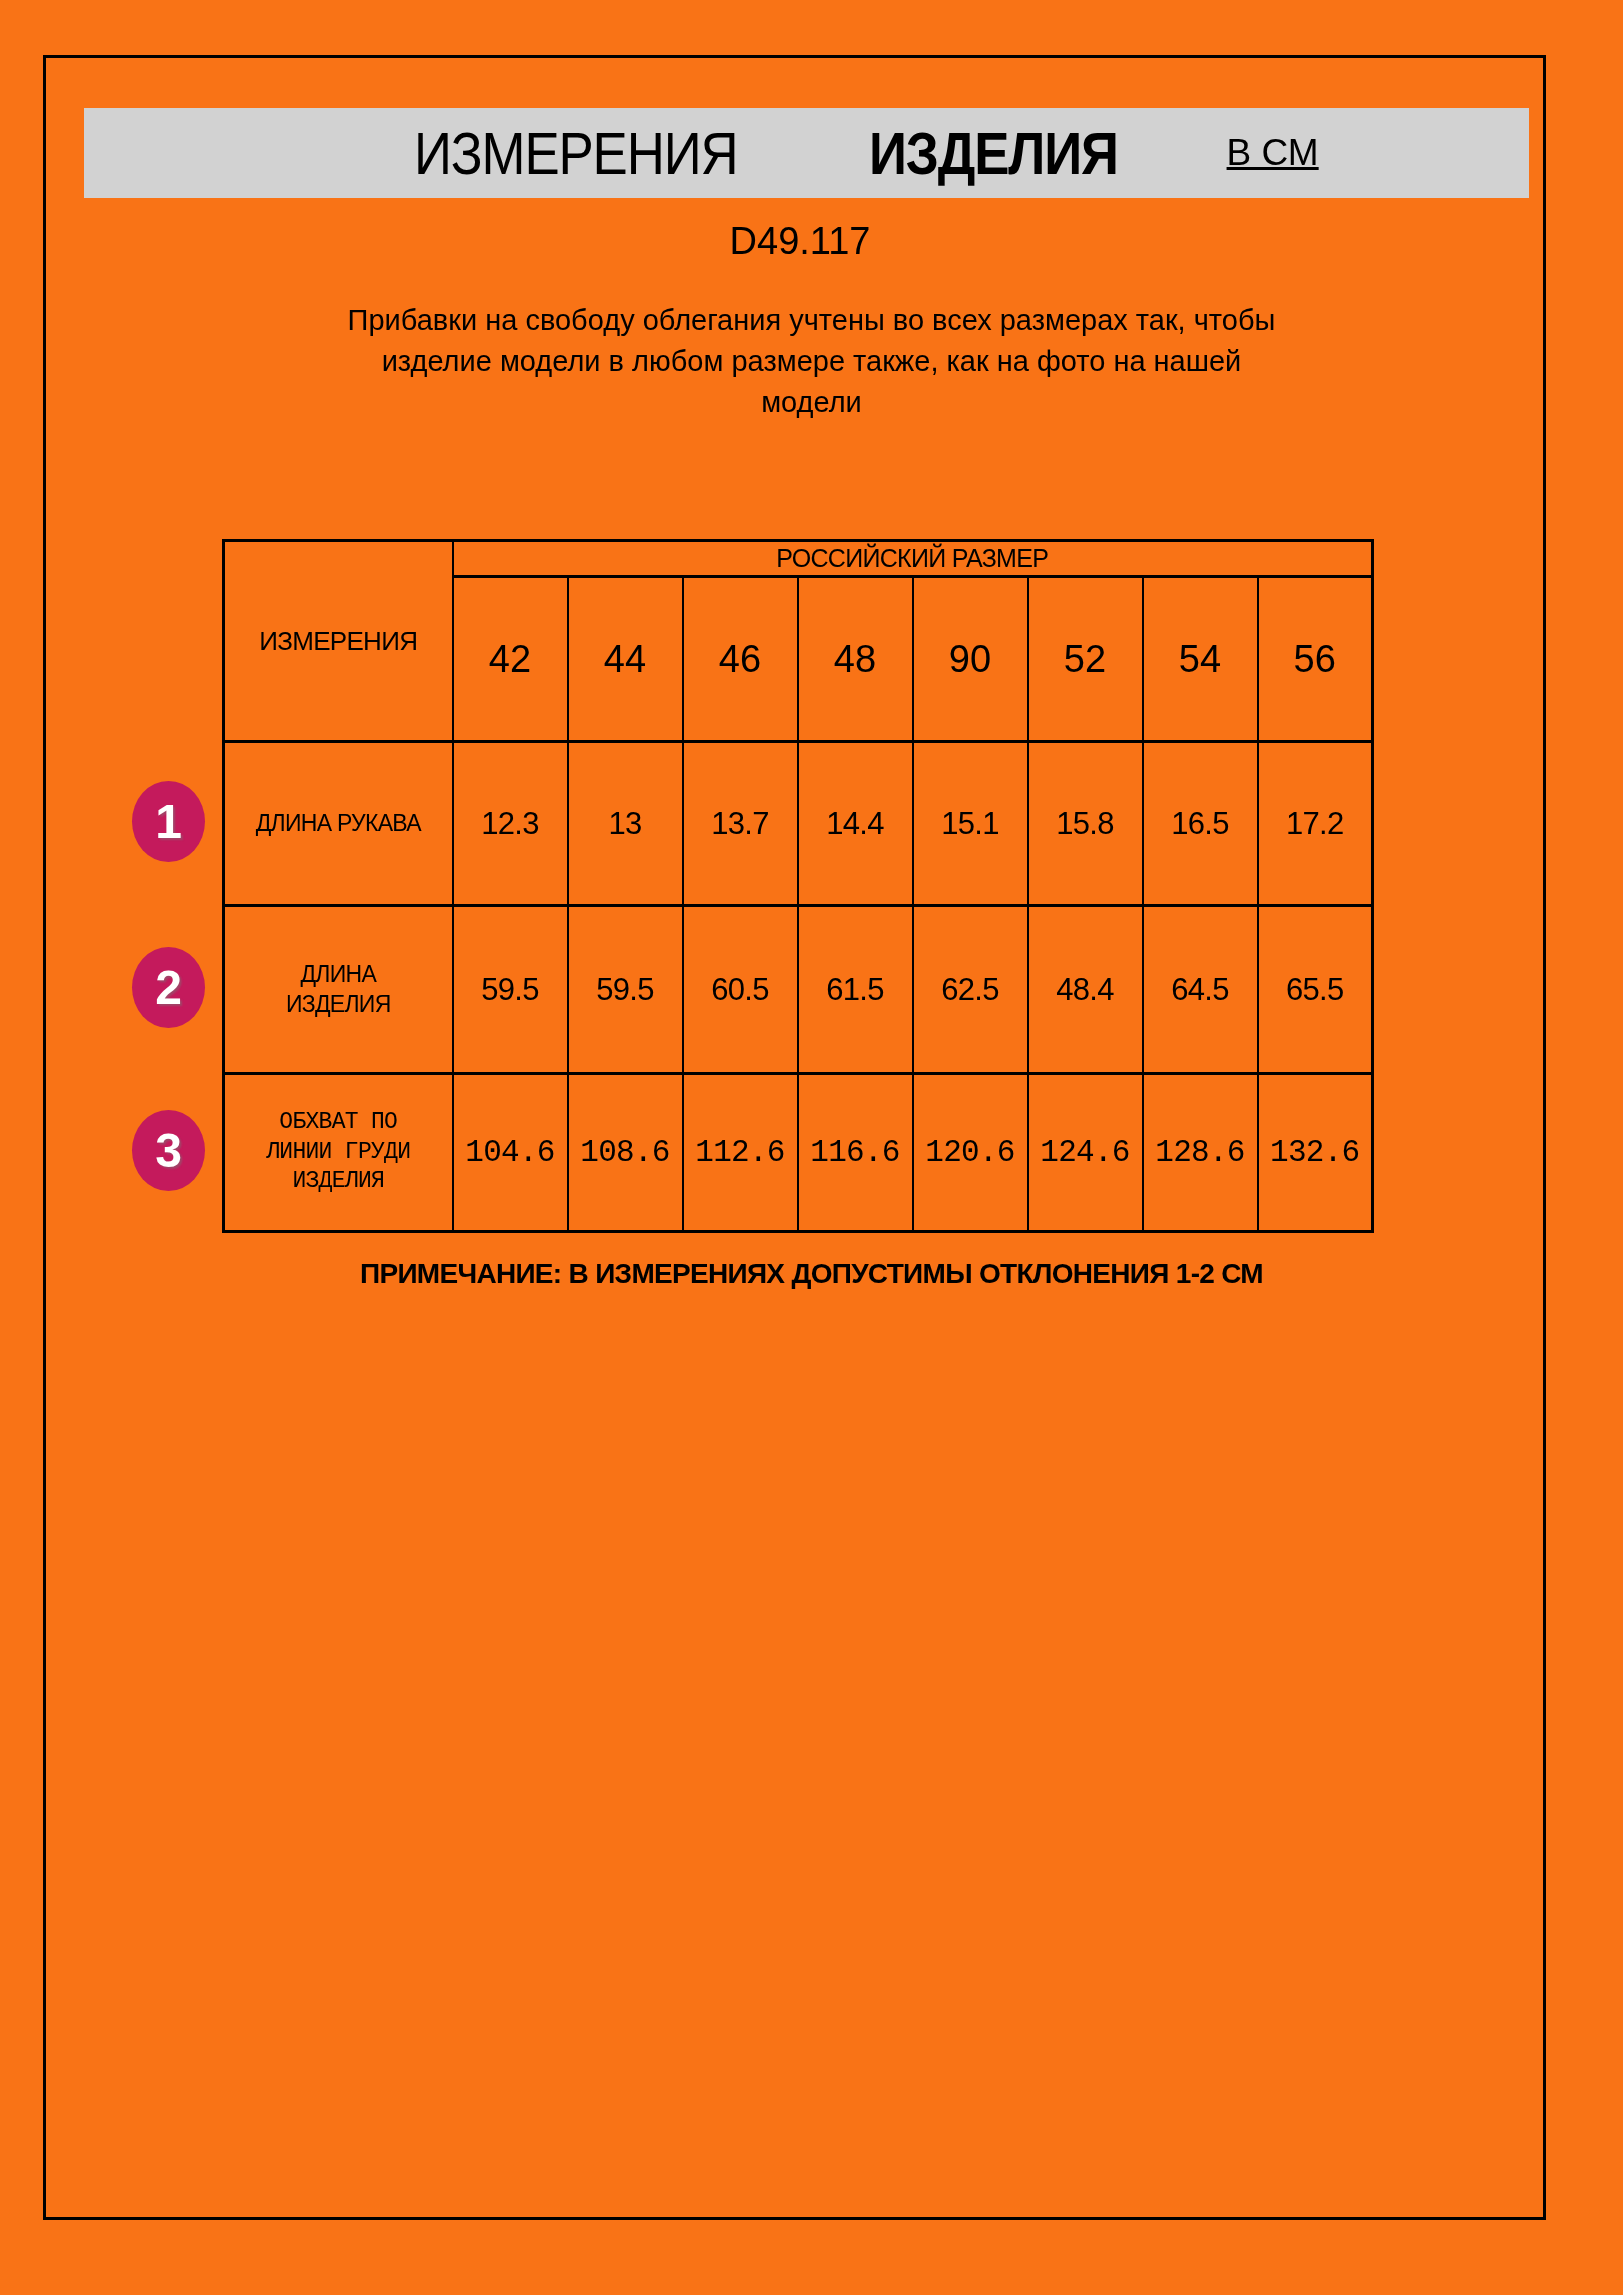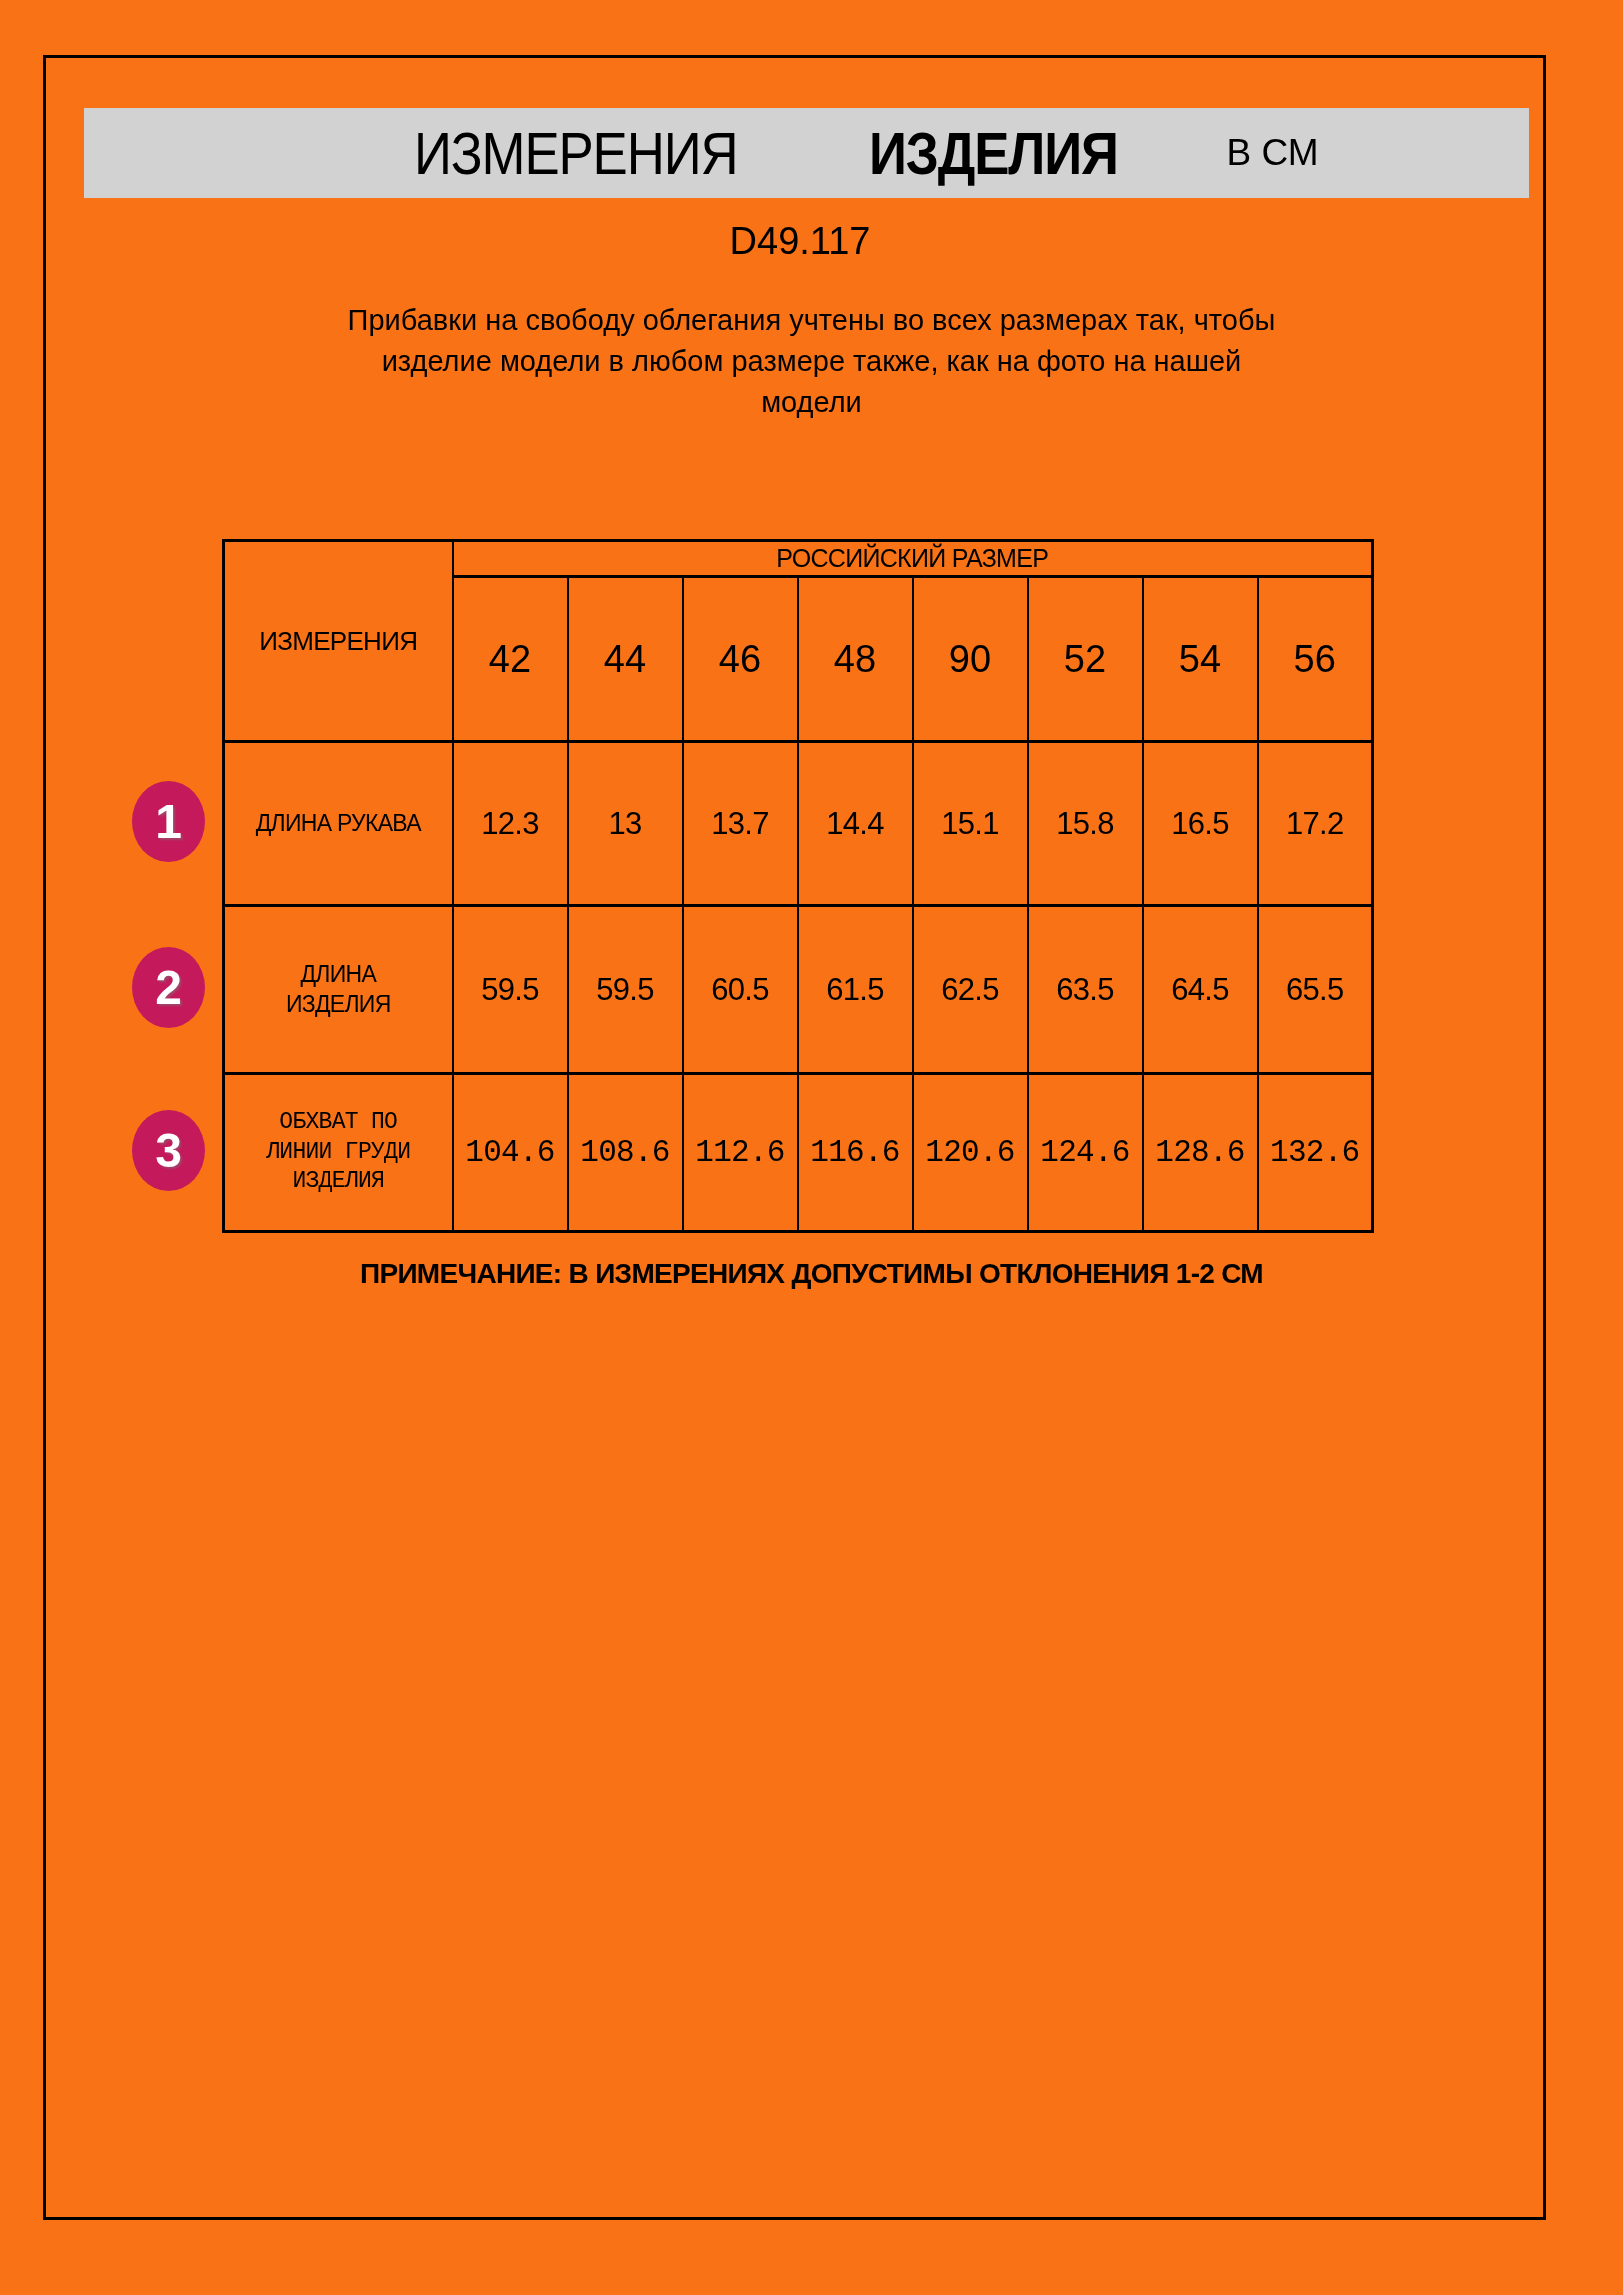--- a/index.html
+++ b/index.html
@@ -34,20 +34,21 @@
   .title-word {
     font-size: 60px;
     letter-spacing: -1.3px;
     white-space: nowrap;
     transform: scaleX(0.88);
   }
   .title-word.bold { font-weight: bold; }
   .title-unit {
     font-size: 37px;
     white-space: nowrap;
+    text-decoration: underline;
   }
   .product-code {
     position: absolute;
     left: 0; top: 216px;
     width: 1600px;
     text-align: center;
     font-size: 38px;
     line-height: 50px;
   }
   .intro {
@@ -177,21 +178,21 @@
       <tr class="tr-r2">
         <td class="label-cell">
           <span class="lbl-line">ДЛИНА</span>
           <span class="lbl-line">ИЗДЕЛИЯ</span>
         </td>
         <td class="value-cell">59.5</td>
         <td class="value-cell">59.5</td>
         <td class="value-cell">60.5</td>
         <td class="value-cell">61.5</td>
         <td class="value-cell">62.5</td>
-        <td class="value-cell">63.5</td>
+        <td class="value-cell">48.4</td>
         <td class="value-cell">64.5</td>
         <td class="value-cell">65.5</td>
       </tr>
       <tr class="tr-r3">
         <td class="label-cell">
           <span class="lbl-line">ОБХВАТ ПО</span>
           <span class="lbl-line">ЛИНИИ ГРУДИ</span>
           <span class="lbl-line">ИЗДЕЛИЯ</span>
         </td>
         <td class="value-cell">104.6</td>

